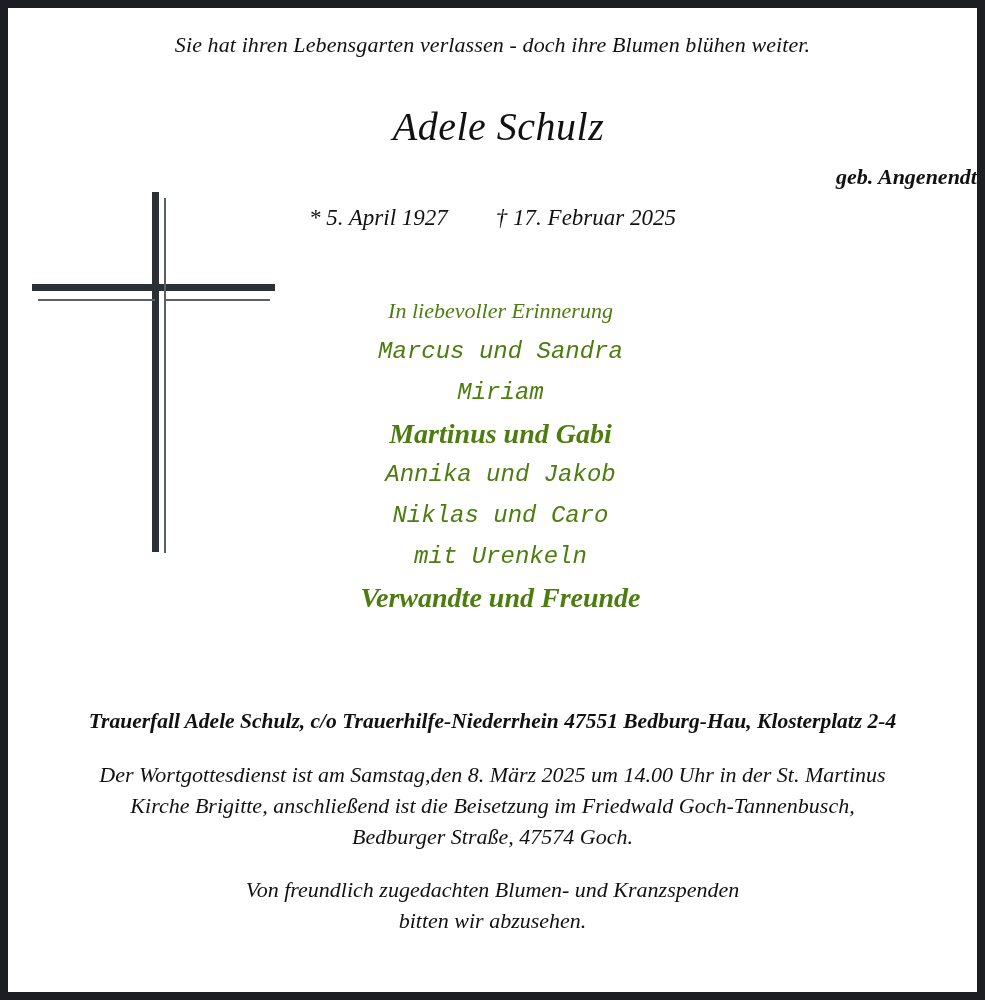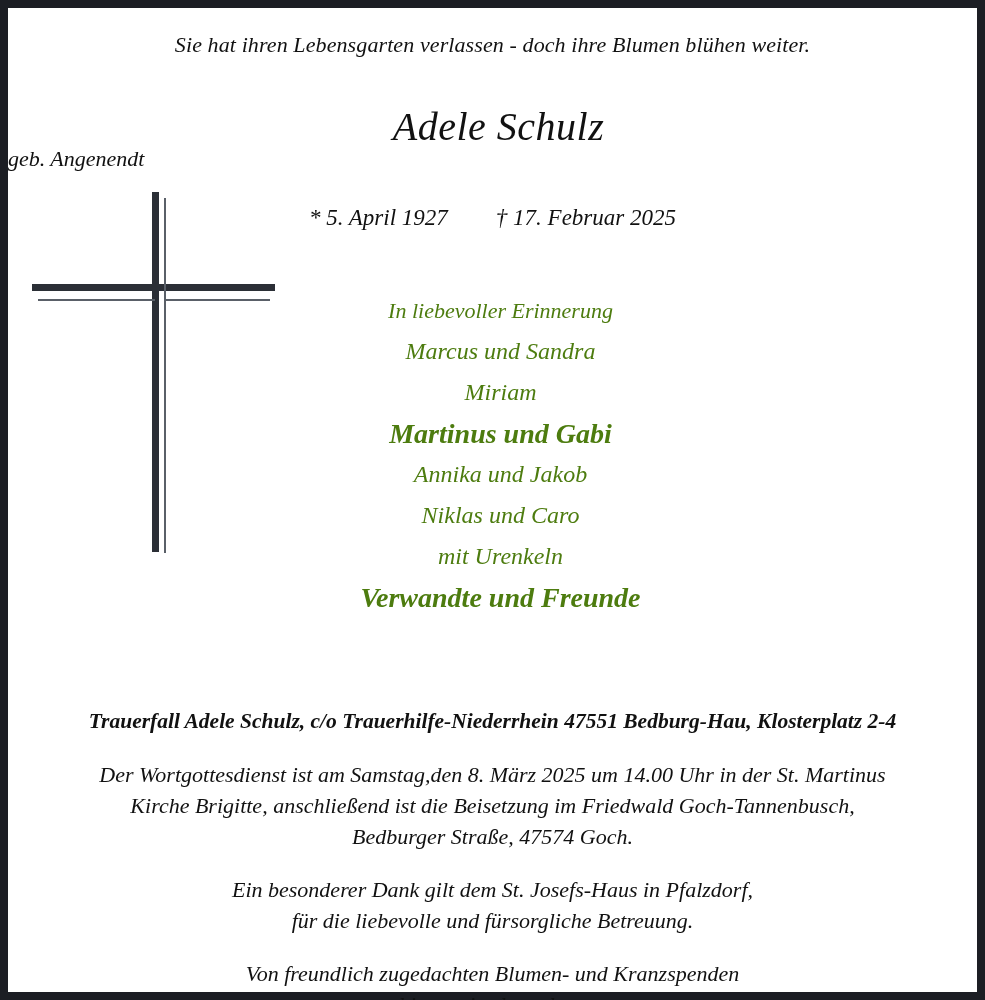--- a/index.html
+++ b/index.html
@@ -76,25 +76,26 @@
     text-align: center;
     font-style: italic;
     font-size: 40px;
     color: #111111;
     letter-spacing: 0.5px;
   }
 
   .maiden-name {
     position: absolute;
     left: 0; right: 0;
-    top: 138px;
-    text-align: left;
+    top: 156px;
+    text-align: right;
     font-style: italic;
     font-size: 22px;
     color: #111111;
+    font-weight: bold;
   }
 
   .dates {
     position: absolute;
     left: 0; right: 0;
     top: 197px;
     text-align: center;
     font-style: italic;
     font-size: 23px;
     color: #111111;
@@ -108,21 +109,21 @@
     top: 282px;
     text-align: center;
     color: #4d7c0f;
   }
   .family .line {
     font-style: italic;
     line-height: 41px;
     white-space: nowrap;
   }
   .family .line.sz-small  { font-size: 22px; }
-  .family .line.sz-medium { font-size: 24px; }
+  .family .line.sz-medium { font-size: 24px; font-family: Liberation Mono, monospace; }
   .family .line.sz-large  { font-size: 28px; font-weight: bold; }
 
   .details {
     position: absolute;
     left: 20px;
     width: 929px;
     top: 698px;
     text-align: center;
     color: #111111;
   }
@@ -179,24 +180,20 @@
     <div class="details">
 
       <p class="para addr">Trauerfall Adele Schulz, c/o Trauerhilfe-Niederrhein 47551 Bedburg-Hau, Klosterplatz 2-4</p>
 
       <p class="para">
         <span>Der Wortgottesdienst ist am Samstag,den 8. März 2025 um 14.00 Uhr in der St. Martinus</span><br>
         <span>Kirche Brigitte, anschließend ist die Beisetzung im Friedwald Goch-Tannenbusch,</span><br>
         <span>Bedburger Straße, 47574 Goch.</span>
       </p>
 
-      <p class="para">
-        <span>Ein besonderer Dank gilt dem St. Josefs-Haus in Pfalzdorf,</span><br>
-        <span>für die liebevolle und fürsorgliche Betreuung.</span>
-      </p>
 
       <p class="para">
         <span>Von freundlich zugedachten Blumen- und Kranzspenden</span><br>
         <span>bitten wir abzusehen.</span>
       </p>
 
     </div>
 
   </div>
 </div>

